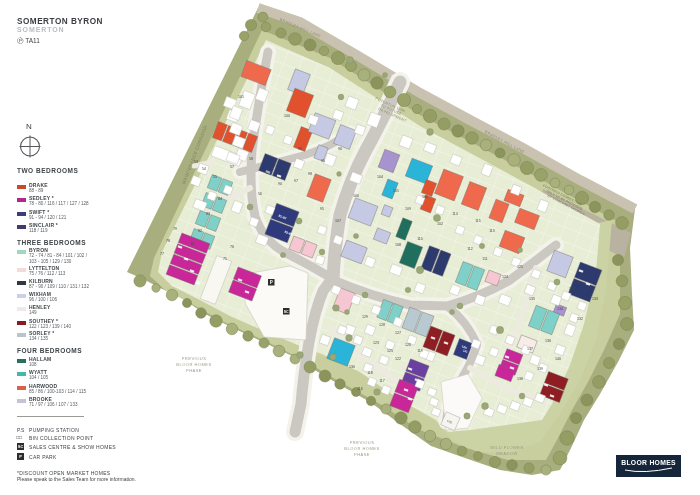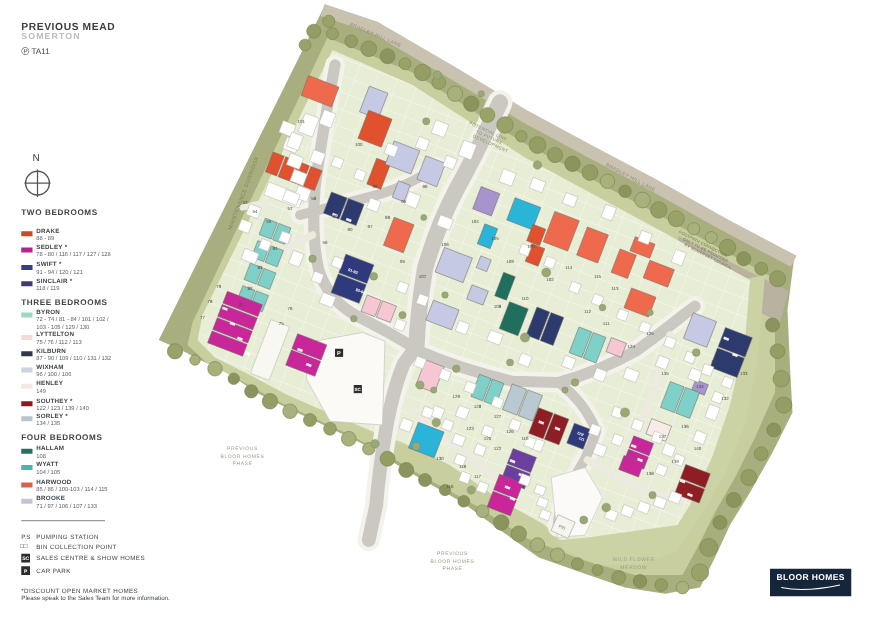--- a/index.html
+++ b/index.html
@@ -476,21 +476,21 @@
       <text x="370" y="374" font-size="3.6" fill="#4a4a44" text-anchor="middle">118</text>
       <text x="360" y="390" font-size="3.6" fill="#4a4a44" text-anchor="middle">116</text>
       <text x="420" y="352" font-size="3.6" fill="#4a4a44" text-anchor="middle">119</text>
       <text x="572" y="290" font-size="3.6" fill="#4a4a44" text-anchor="middle">131</text>
       <text x="595" y="300" font-size="3.6" fill="#4a4a44" text-anchor="middle">133</text>
       <text x="580" y="320" font-size="3.6" fill="#4a4a44" text-anchor="middle">132</text>
       <text x="520" y="380" font-size="3.6" fill="#4a4a44" text-anchor="middle">138</text>
       <text x="540" y="370" font-size="3.6" fill="#4a4a44" text-anchor="middle">139</text>
       <text x="558" y="360" font-size="3.6" fill="#4a4a44" text-anchor="middle">140</text>
     </svg></div>
-<div class="abs" style="left:17px;top:17px;font-size:8.2px;font-weight:bold;color:#3a3d42;letter-spacing:0.5px">PREVIOUS MEAD</div>
+<div class="abs" style="left:17px;top:17px;font-size:8.2px;font-weight:bold;color:#3a3d42;letter-spacing:0.5px">SOMERTON BYRON</div>
 <div class="abs" style="left:17px;top:25.5px;font-size:7px;font-weight:bold;color:#babdc1;letter-spacing:0.9px">SOMERTON</div>
 <div class="abs" style="left:17px;top:37px;font-size:6.5px;color:#3a3d42">Ⓟ TA11</div>
 <div class="abs" style="left:26px;top:122px;font-size:8px;color:#3a3d42">N</div>
 <svg class="abs" style="left:15px;top:131px" width="32" height="32" viewBox="0 0 32 32">
 <circle cx="15" cy="15.5" r="9.5" fill="none" stroke="#55565a" stroke-width="1.1"></circle>
 <line x1="4.5" y1="15.5" x2="25.5" y2="15.5" stroke="#55565a" stroke-width="1"></line>
 <line x1="15" y1="4.5" x2="15" y2="26.5" stroke="#55565a" stroke-width="1"></line>
 </svg>
 <div class="abs" style="left:17px;top:167px;font-size:6.5px;font-weight:bold;color:#3f4448;letter-spacing:0.5px">TWO BEDROOMS</div>
 <div class="abs" style="left:17px;top:239px;font-size:6.5px;font-weight:bold;color:#3f4448;letter-spacing:0.5px">THREE BEDROOMS</div>

